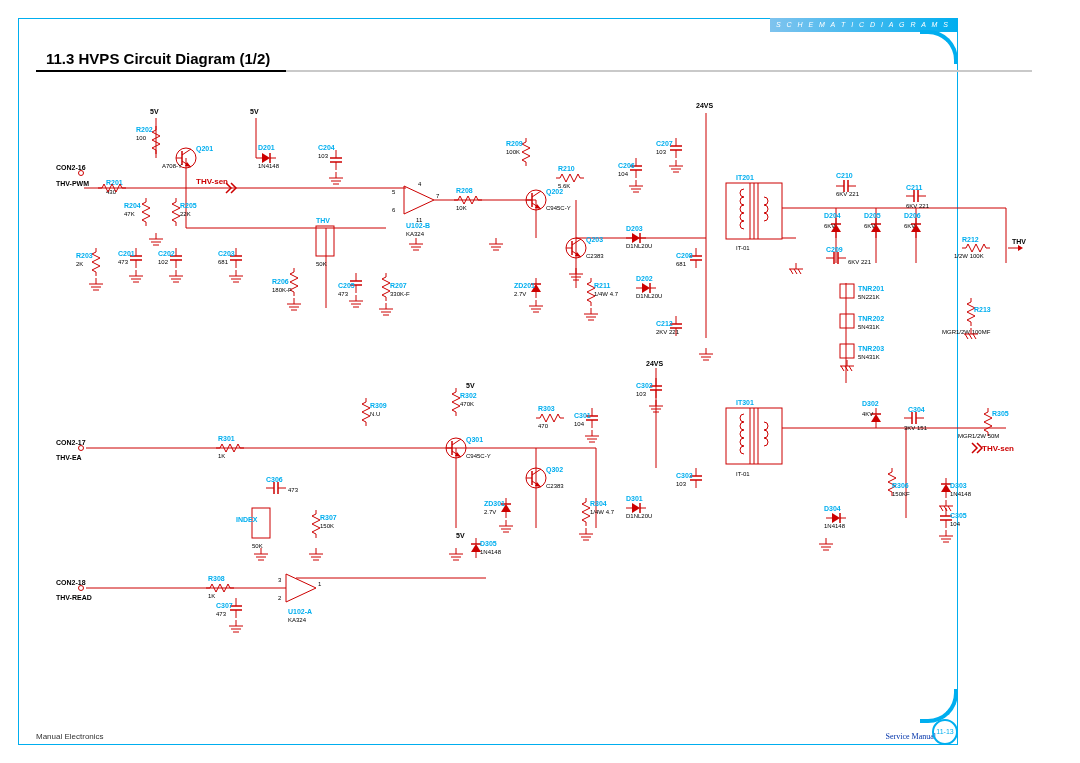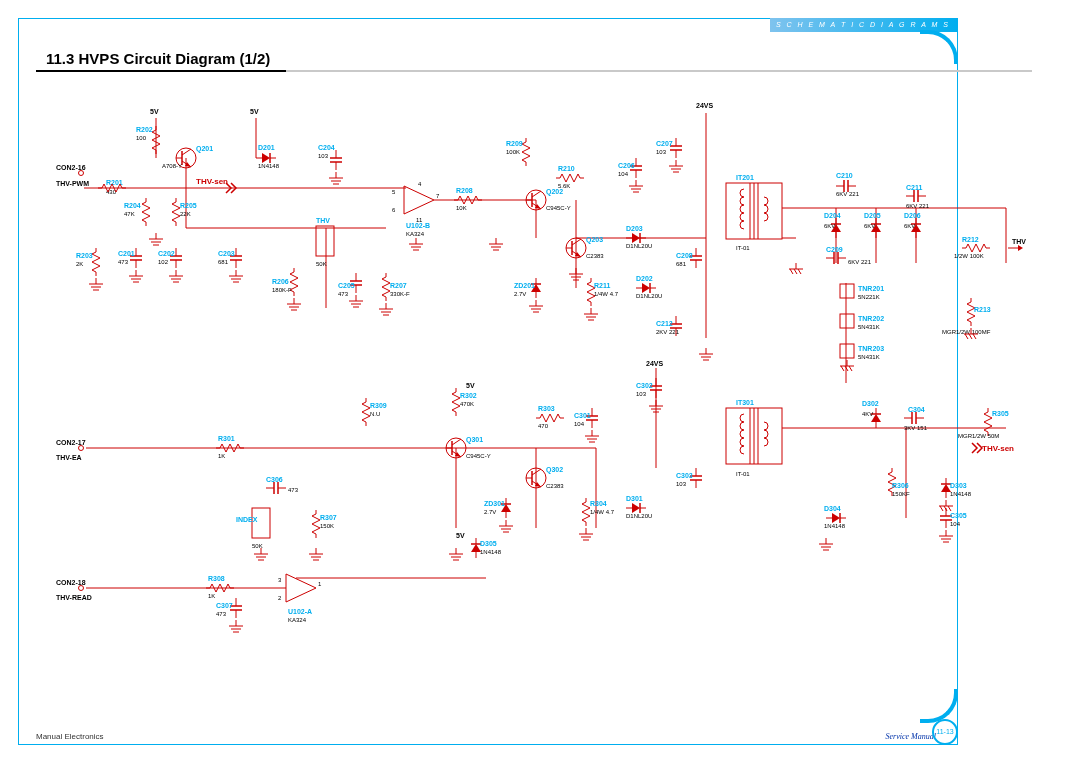--- a/index.html
+++ b/index.html
@@ -10,21 +10,21 @@
   .title{position:absolute;left:46px;top:50px;font-weight:bold;font-size:15px;color:#000}
   .title-underline{position:absolute;left:36px;top:70px;height:2px;background:#000;width:250px}
   .title-gray{position:absolute;left:286px;top:70px;height:2px;background:#c9c9c9;width:746px}
   svg.schem{position:absolute;left:36px;top:88px;width:1010px;height:600px}
   svg.schem text{font-family:Arial,Helvetica,sans-serif}
   .ref{font-size:7px;font-weight:bold;fill:#00aeef}
   .val{font-size:6px;fill:#000}
   .redlbl{font-size:8px;font-weight:bold;fill:#c00}
   .blackb{font-size:7px;font-weight:bold;fill:#000}
   .footer-left{position:absolute;left:36px;bottom:22px;font-size:8px;color:#333}
-  .footer-right{position:absolute;right:40px;bottom:22px;font-size:8px;color:#0033aa;font-style:italic;font-family:'Times New Roman',serif}
+  .footer-right{position:absolute;right:40px;bottom:22px;font-size:8px;color:#0033aa;font-family:'Times New Roman',serif}
   .page-badge{position:absolute;right:18px;bottom:18px;width:22px;height:22px;border:2px solid #00aeef;border-radius:50%;font-size:7px;color:#00aeef;text-align:center;line-height:22px}
   .footer-arc{position:absolute;right:18px;bottom:40px;width:34px;height:30px;border-right:4px solid #00aeef;border-bottom:4px solid #00aeef;border-bottom-right-radius:30px}
 </style>
 </head>
 <body>
 
 <div class="page">
   <div class="border-inner"></div>
   <div class="header-banner">S C H E M A T I C   D I A G R A M S</div>
   <div class="corner-arc"></div>

